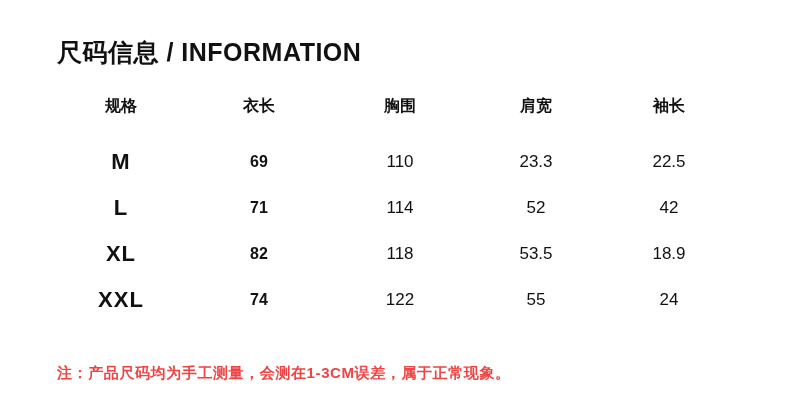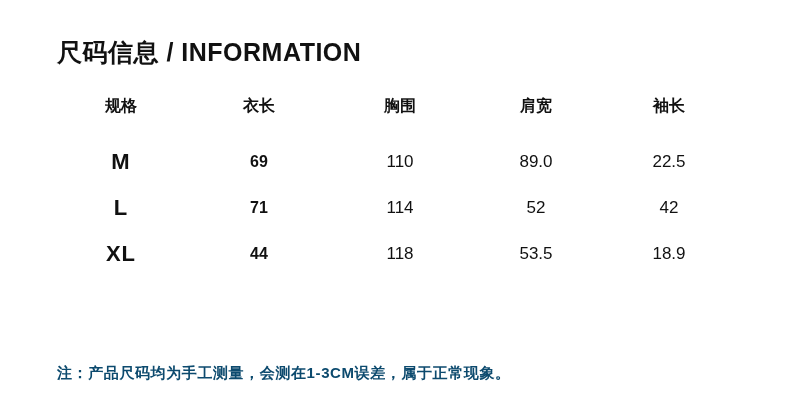--- a/index.html
+++ b/index.html
@@ -71,21 +71,21 @@
   td.num {
     font-size: 17px;
     font-weight: normal;
   }
   .note {
     position: absolute;
     left: 57px;
     top: 364px;
     font-size: 15px;
     font-weight: bold;
-    color: #0c4a6e;
+    color: #ef4444;
     letter-spacing: 0.6px;
     white-space: nowrap;
   }
 </style>
 </head>
 <body>
 
 <div class="page">
 
   <div class="title">尺码信息 / INFORMATION</div>
@@ -105,35 +105,42 @@
         <th>胸围</th>
         <th>肩宽</th>
         <th>袖长</th>
       </tr>
     </thead>
     <tbody>
       <tr>
         <td class="spec">M</td>
         <td class="len">69</td>
         <td class="num">110</td>
-        <td class="num">89.0</td>
+        <td class="num">23.3</td>
         <td class="num">22.5</td>
       </tr>
       <tr>
         <td class="spec">L</td>
         <td class="len">71</td>
         <td class="num">114</td>
         <td class="num">52</td>
         <td class="num">42</td>
       </tr>
       <tr>
         <td class="spec">XL</td>
-        <td class="len">44</td>
+        <td class="len">82</td>
         <td class="num">118</td>
         <td class="num">53.5</td>
         <td class="num">18.9</td>
+      </tr>
+      <tr>
+        <td class="spec">XXL</td>
+        <td class="len">74</td>
+        <td class="num">122</td>
+        <td class="num">55</td>
+        <td class="num">24</td>
       </tr>
     </tbody>
   </table>
 
   <div class="note">注：产品尺码均为手工测量，会测在1-3CM误差，属于正常现象。</div>
 
 </div>
 
 </body></html>

